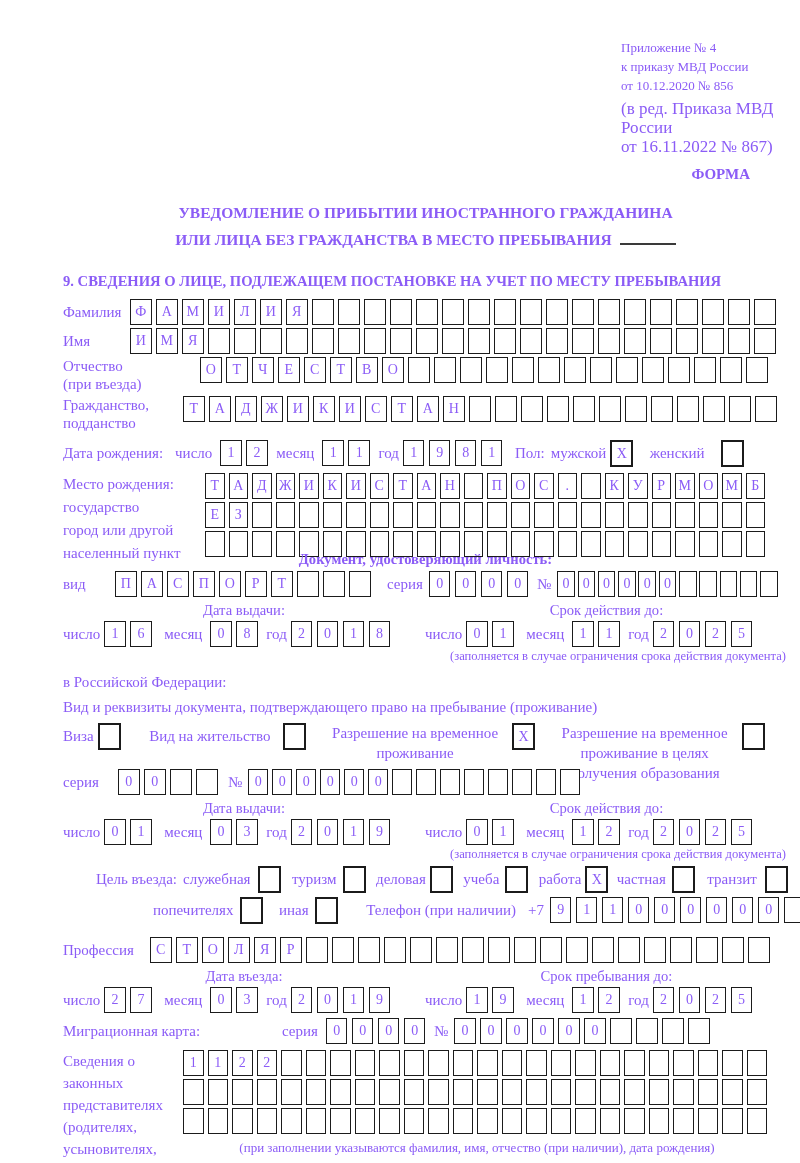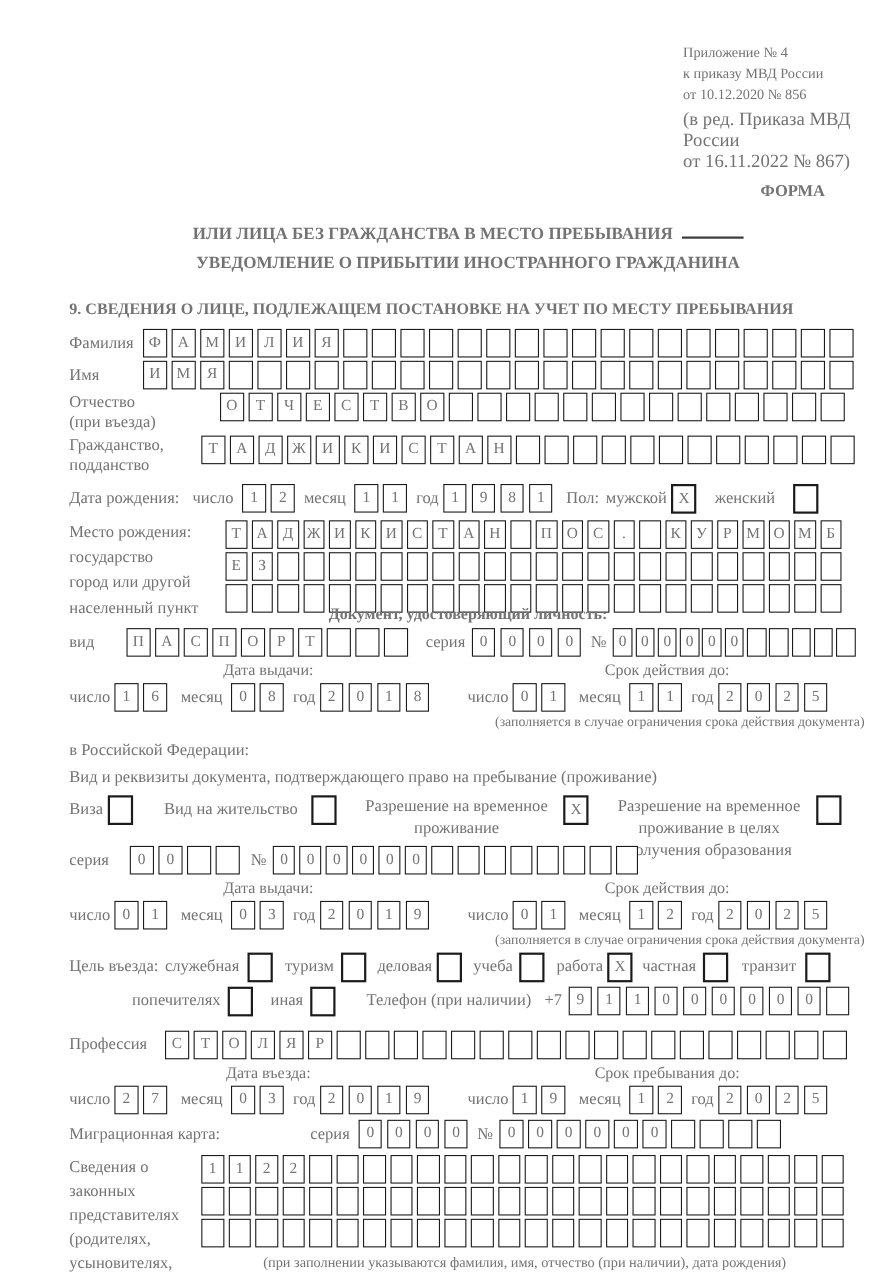--- a/index.html
+++ b/index.html
@@ -3,21 +3,21 @@
 <meta charset="utf-8">
 <style>
   html,body{margin:0;padding:0;background:#fff;}
   .page{
     position:relative;
     width:800px;height:1163px;
     box-sizing:border-box;
     overflow:hidden;
     padding:38px 12px 0 63px;
     font-family:"Liberation Serif","DejaVu Serif",serif;
-    color:#737373;font-size:15px;
+    color:#8b5cf6;font-size:15px;
     background:#fff;
   }
   
   .appendix{margin-left:558px;font-size:13px;line-height:19px;}
   .amendment{margin-left:558px;margin-top:4px;font-size:17px;line-height:19px;}
   .forma{text-align:right;padding-right:38px;font-weight:bold;font-size:15px;margin-top:10px;}
   .title{margin-top:16px;text-align:center;font-weight:bold;font-size:15.5px;line-height:27px;}
   .blank-line{display:inline-block;width:56px;height:13px;border-bottom:2px solid #3a3a3a;margin-left:8px;}
   .sec-heading{margin-top:20px;font-weight:bold;font-size:14.6px;}
   
@@ -61,21 +61,21 @@
   .dp-head{text-align:center;font-size:14.6px;line-height:18px;}
   .dp-row{display:flex;margin-top:2px;}
   .dp-note{font-size:12.6px;text-align:right;line-height:16px;margin-top:1px;padding-right:2px;}
   .intro{margin-top:6px;line-height:25px;}
   
   .opts{display:flex;align-items:flex-start;margin-top:3px;}
   .opt{display:flex;align-items:flex-start;}
   .opt-lbl{line-height:27px;flex:none;}
   .opt-lbl-c{width:178px;text-align:center;line-height:20px;flex:none;}
   
-  .purpose-row{display:flex;align-items:flex-start;margin-top:4px;}
+  .purpose-row{display:flex;align-items:flex-start;margin-top:4px;margin-left:33px;}
   .purpose-row .lbl{line-height:27px;}
   .rep-labels{width:120px;flex:none;}
   .rep-labels div{line-height:22px;}
   .rep-note{font-size:13px;text-align:center;margin-top:6px;}
 </style>
 </head>
 <body>
 
 <div class="page">
 
@@ -84,22 +84,22 @@
     <div>к приказу МВД России</div>
     <div>от 10.12.2020 № 856</div>
   </div>
   <div class="amendment">
     <div>(в ред. Приказа МВД России</div>
     <div>от 16.11.2022 № 867)</div>
   </div>
   <div class="forma">ФОРМА</div>
 
   <div class="title">
+    <div>УВЕДОМЛЕНИЕ О ПРИБЫТИИ ИНОСТРАННОГО ГРАЖДАНИНА</div>
     <div><span>ИЛИ ЛИЦА БЕЗ ГРАЖДАНСТВА В МЕСТО ПРЕБЫВАНИЯ</span><span class="blank-line"></span></div>
-    <div>УВЕДОМЛЕНИЕ О ПРИБЫТИИ ИНОСТРАННОГО ГРАЖДАНИНА</div>
   </div>
 
   <div class="sec-heading">9. СВЕДЕНИЯ О ЛИЦЕ, ПОДЛЕЖАЩЕМ ПОСТАНОВКЕ НА УЧЕТ ПО МЕСТУ ПРЕБЫВАНИЯ</div>
 
   <div class="row" style="margin-top:9px;">
     <span class="lbl w67">Фамилия</span>
     <span class="cells">
         <span class="cell">Ф</span>
         <span class="cell">А</span>
         <span class="cell">М</span>

